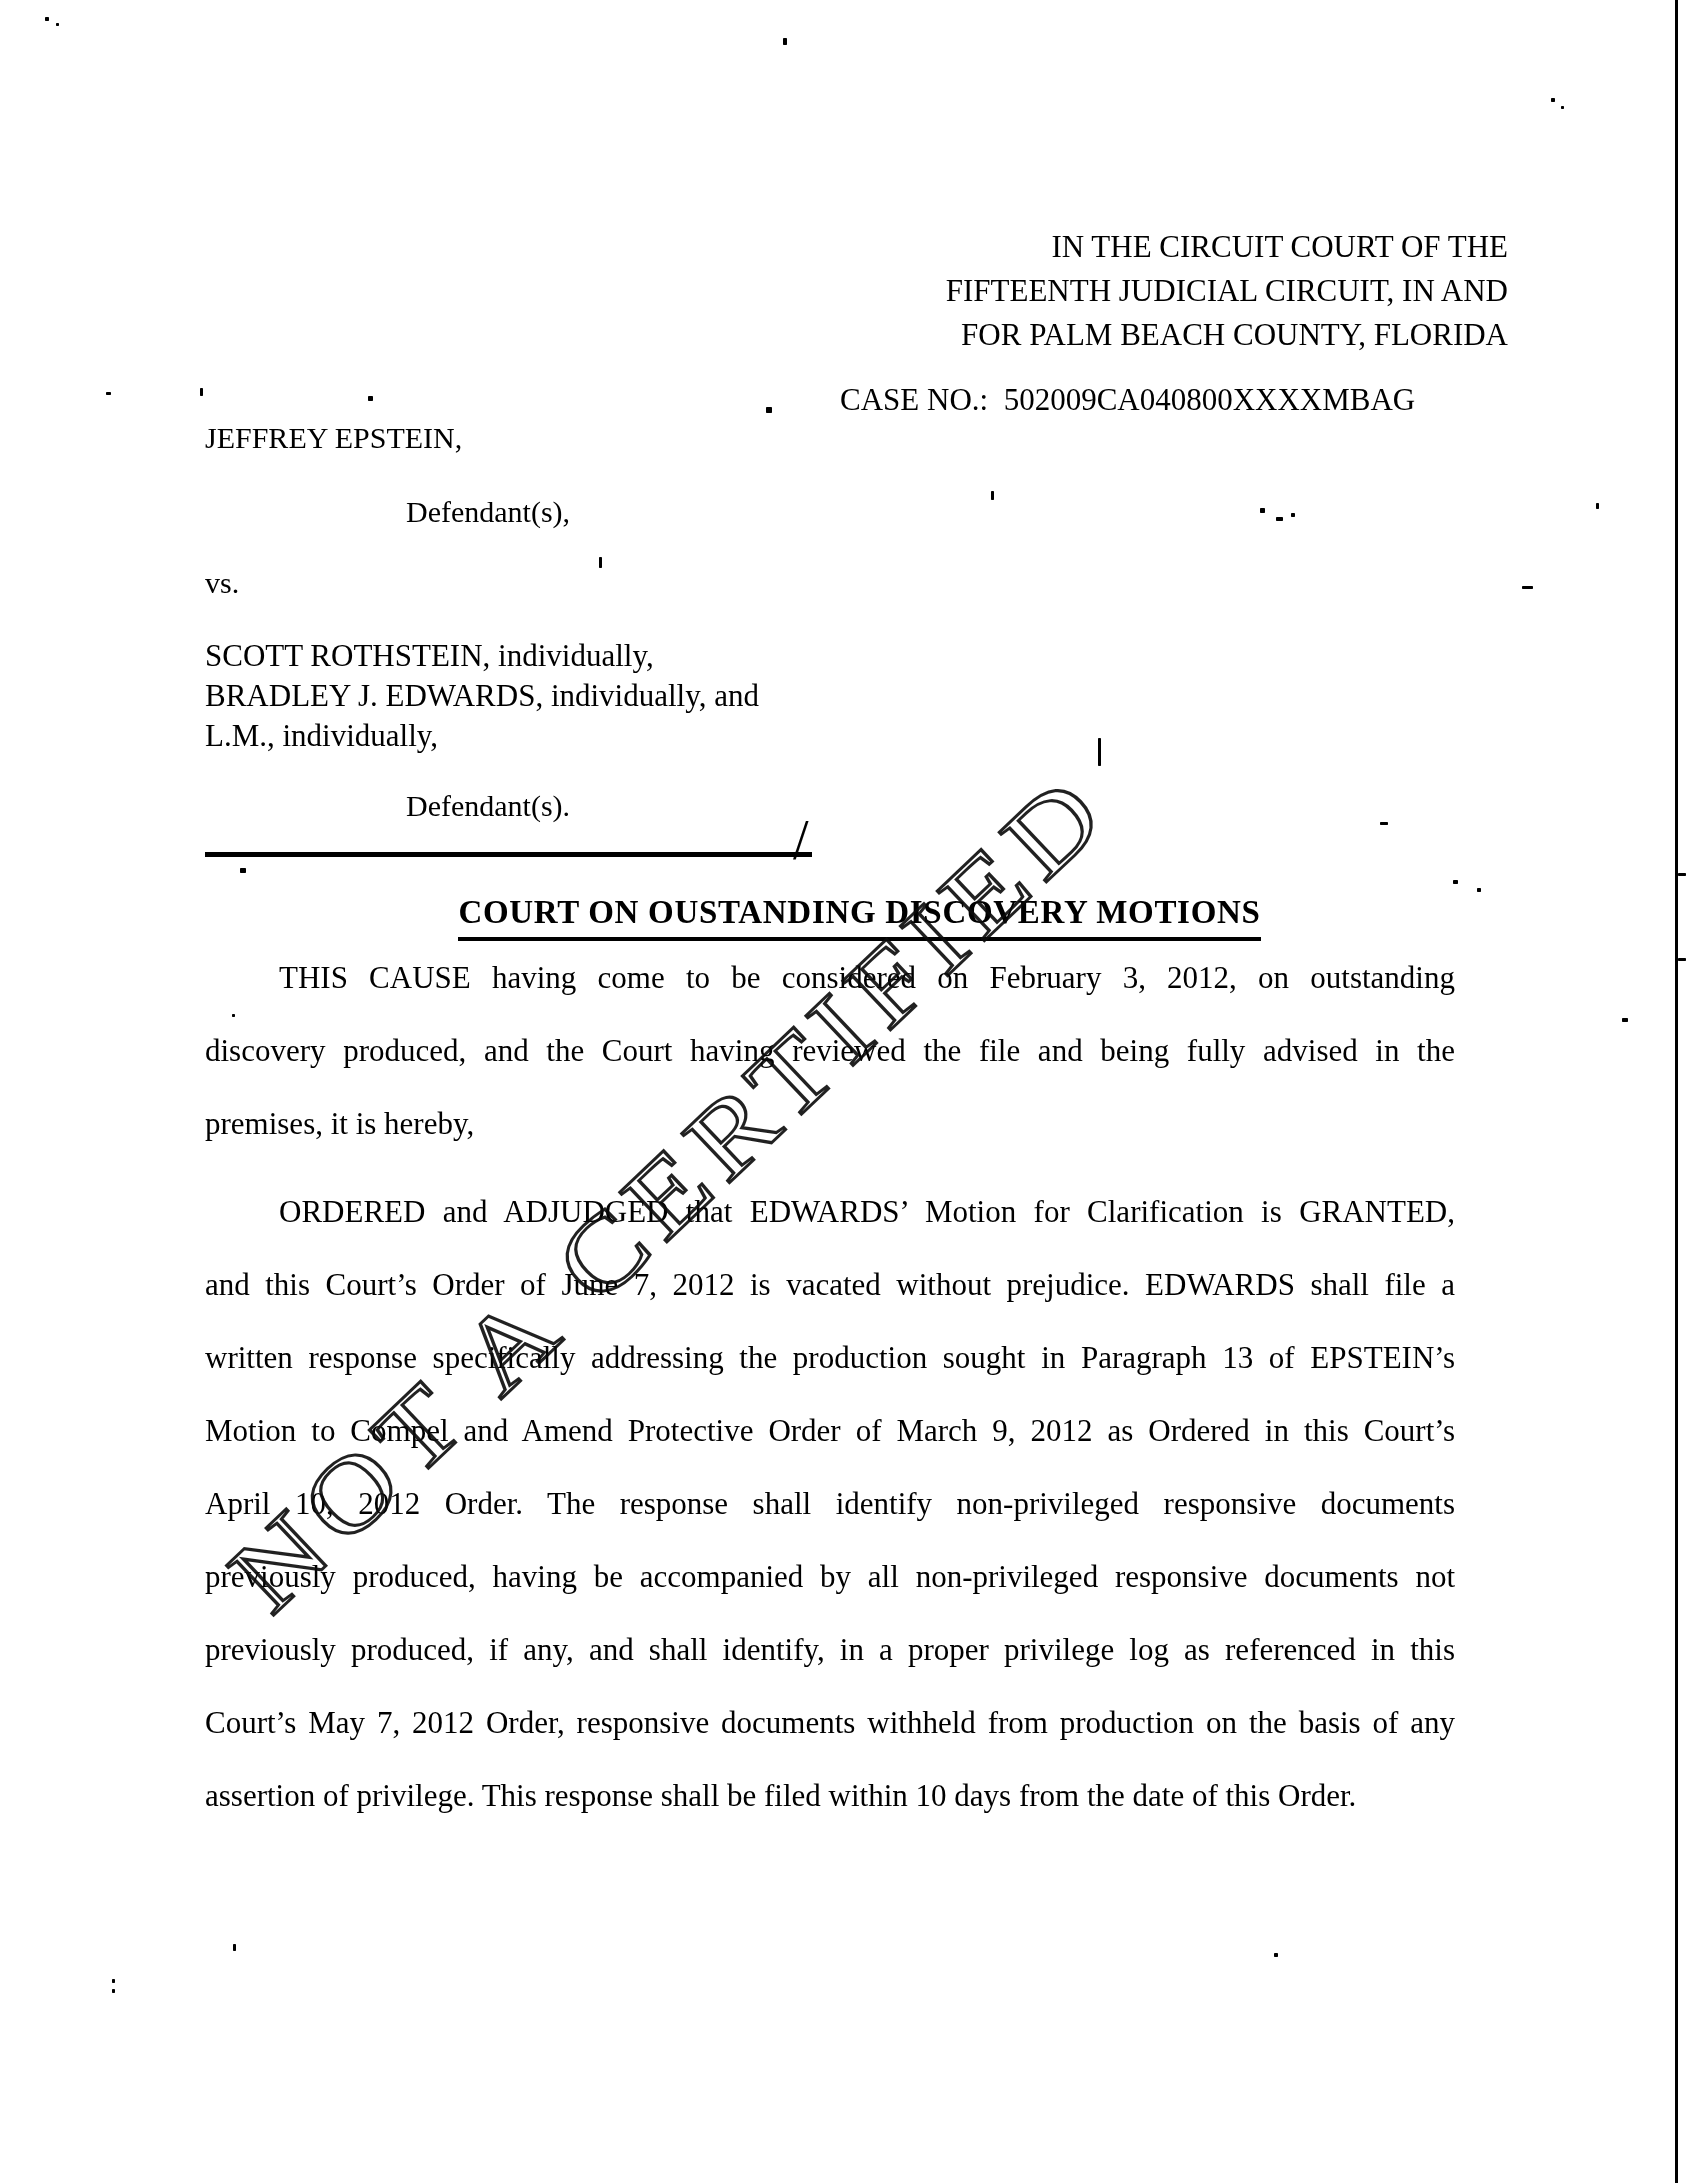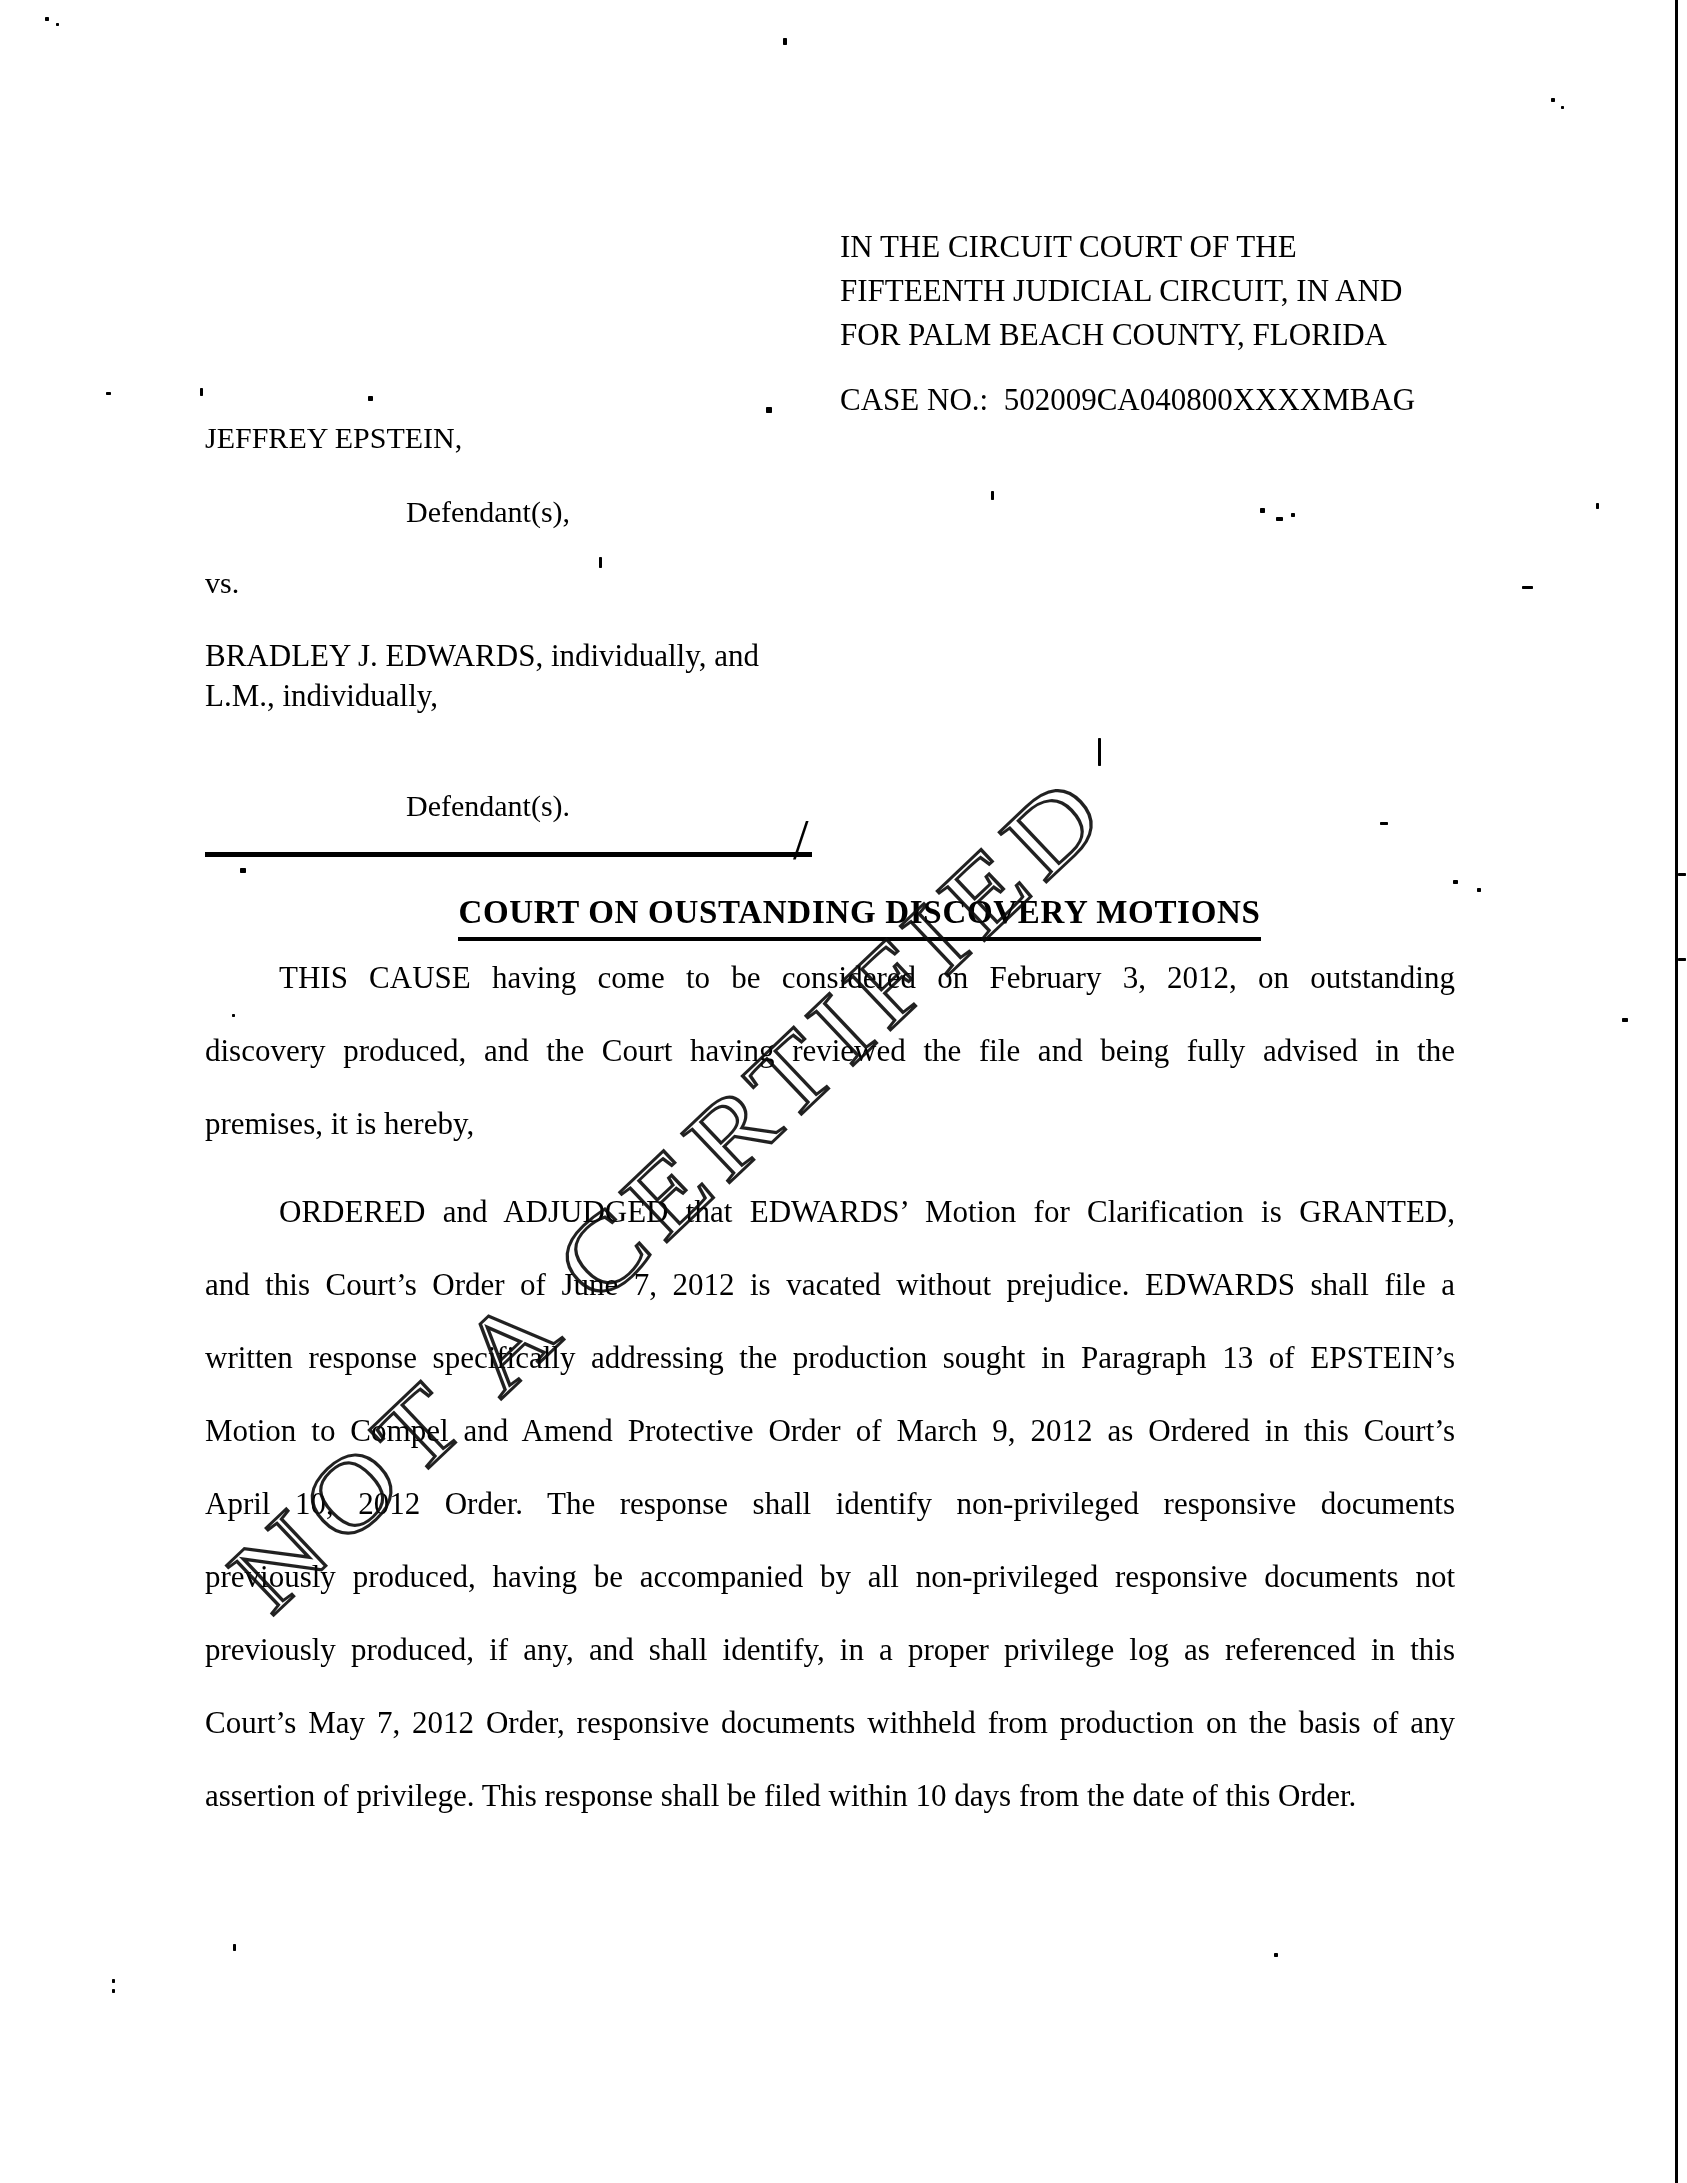--- a/index.html
+++ b/index.html
@@ -2,21 +2,21 @@
 <html style="font-size:10.6px"><head>
 <meta charset="utf-8">
 <style>
   html,body { margin:0; padding:0; background:#e8e8e8; }
   .page {
     position:relative; width:1687px; height:2183px;
     background:#ffffff; overflow:hidden;
     font-family:"Liberation Serif", serif; color:#000;
   }
   .abs { position:absolute; }
-  .court-block div { font-size:31px; line-height:44px; white-space:pre; }
+  .court-block div { font-size:31px; line-height:44px; white-space:pre;text-align:right; }
   .case-line { font-size:31px; white-space:pre; }
   .party { font-size:30px; white-space:pre; }
   .defs div { font-size:31px; line-height:40px; white-space:pre; }
   .rule { background:#000; height:4.6px; }
   .slash { font-size:56px; }
   .title-wrap { left:218px; top:894px; width:1283px; text-align:center; }
   .title-text {
     display:inline-block; font-size:33px; font-weight:bold; letter-spacing:0.7px;
     border-bottom:4.6px solid #000; padding-bottom:6px; white-space:pre;
   }
@@ -45,20 +45,21 @@
 
   <div class="abs case-line" style="left:840px; top:382px;">CASE NO.:  502009CA040800XXXXMBAG</div>
 
   <div class="abs party" style="left:205px; top:421px;">JEFFREY EPSTEIN,</div>
 
   <div class="abs party" style="left:406px; top:495px;">Defendant(s),</div>
 
   <div class="abs party" style="left:205px; top:566px;">vs.</div>
 
   <div class="abs defs" style="left:205px; top:636px;">
+    <div>SCOTT ROTHSTEIN, individually,</div>
     <div>BRADLEY J. EDWARDS, individually, and</div>
     <div>L.M., individually,</div>
   </div>
 
   <div class="abs party" style="left:406px; top:789px;">Defendant(s).</div>
 
   <div class="abs slash" style="left:793px; top:808px;">/</div>
   <div class="abs rule" style="left:205px; top:852px; width:607px;"></div>
 
   <div class="abs title-wrap">

